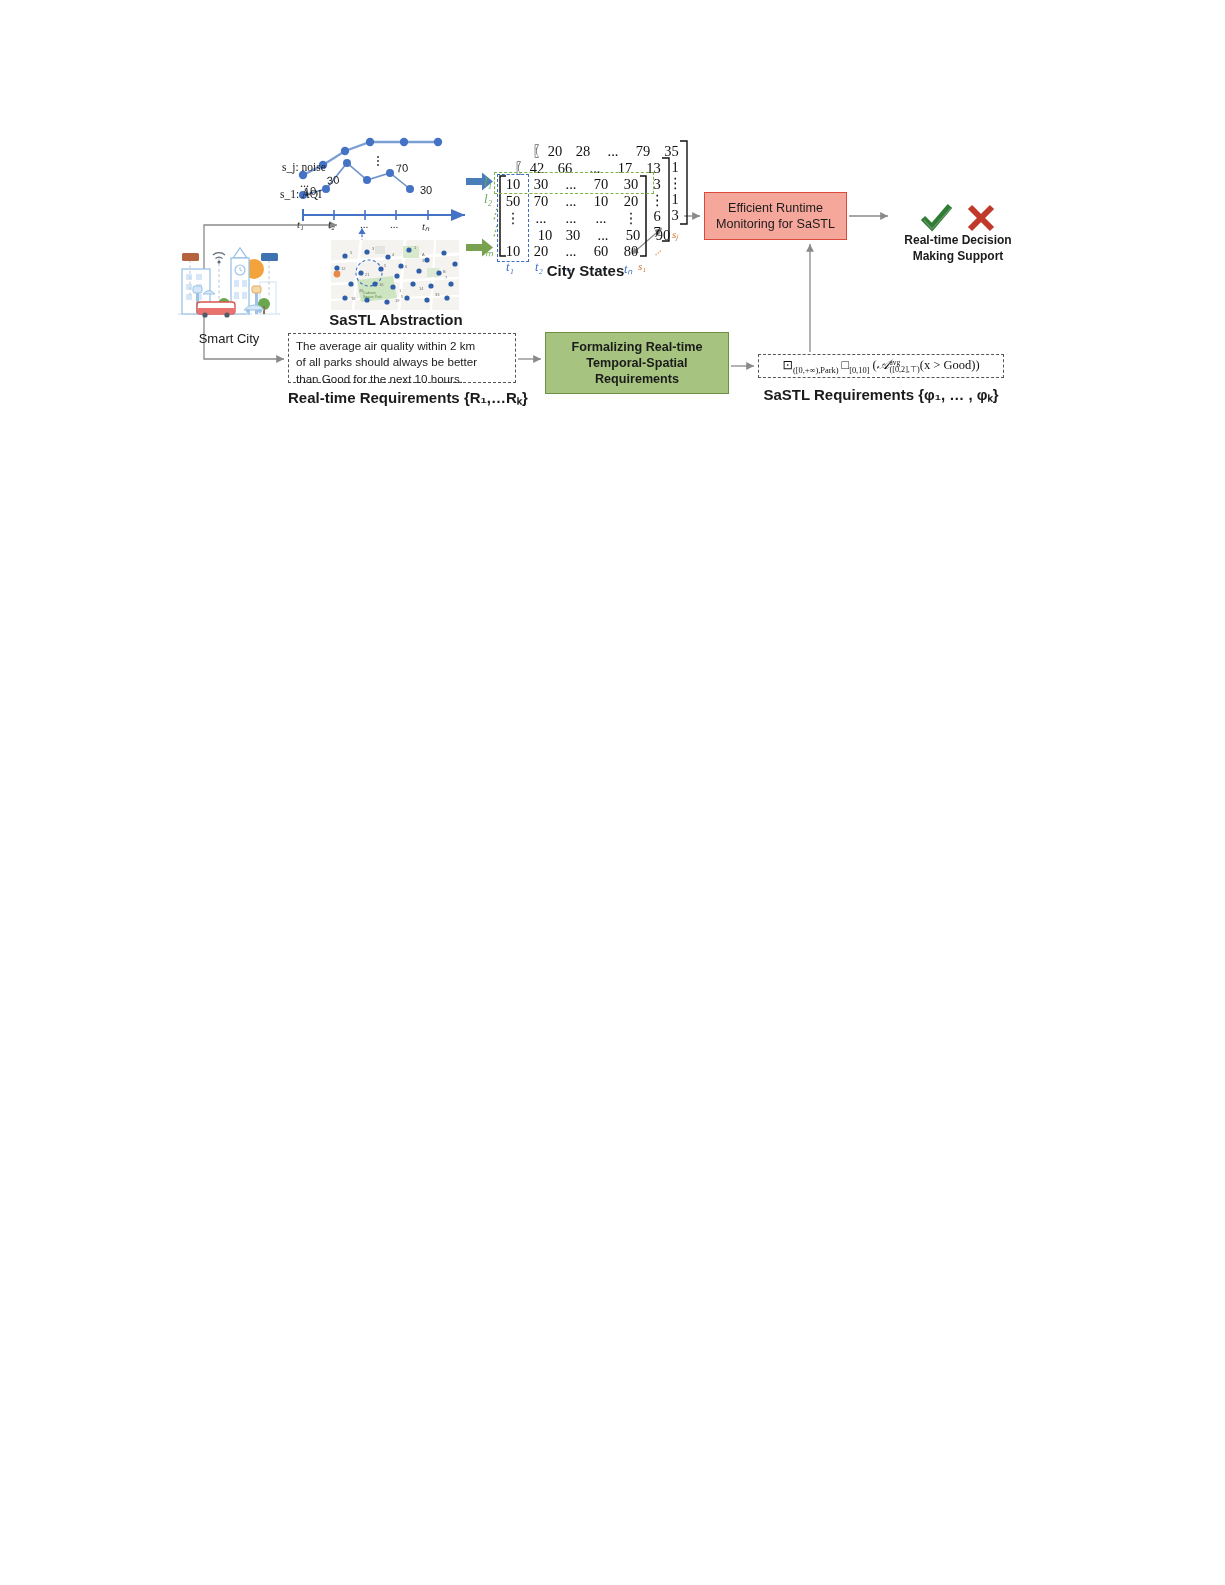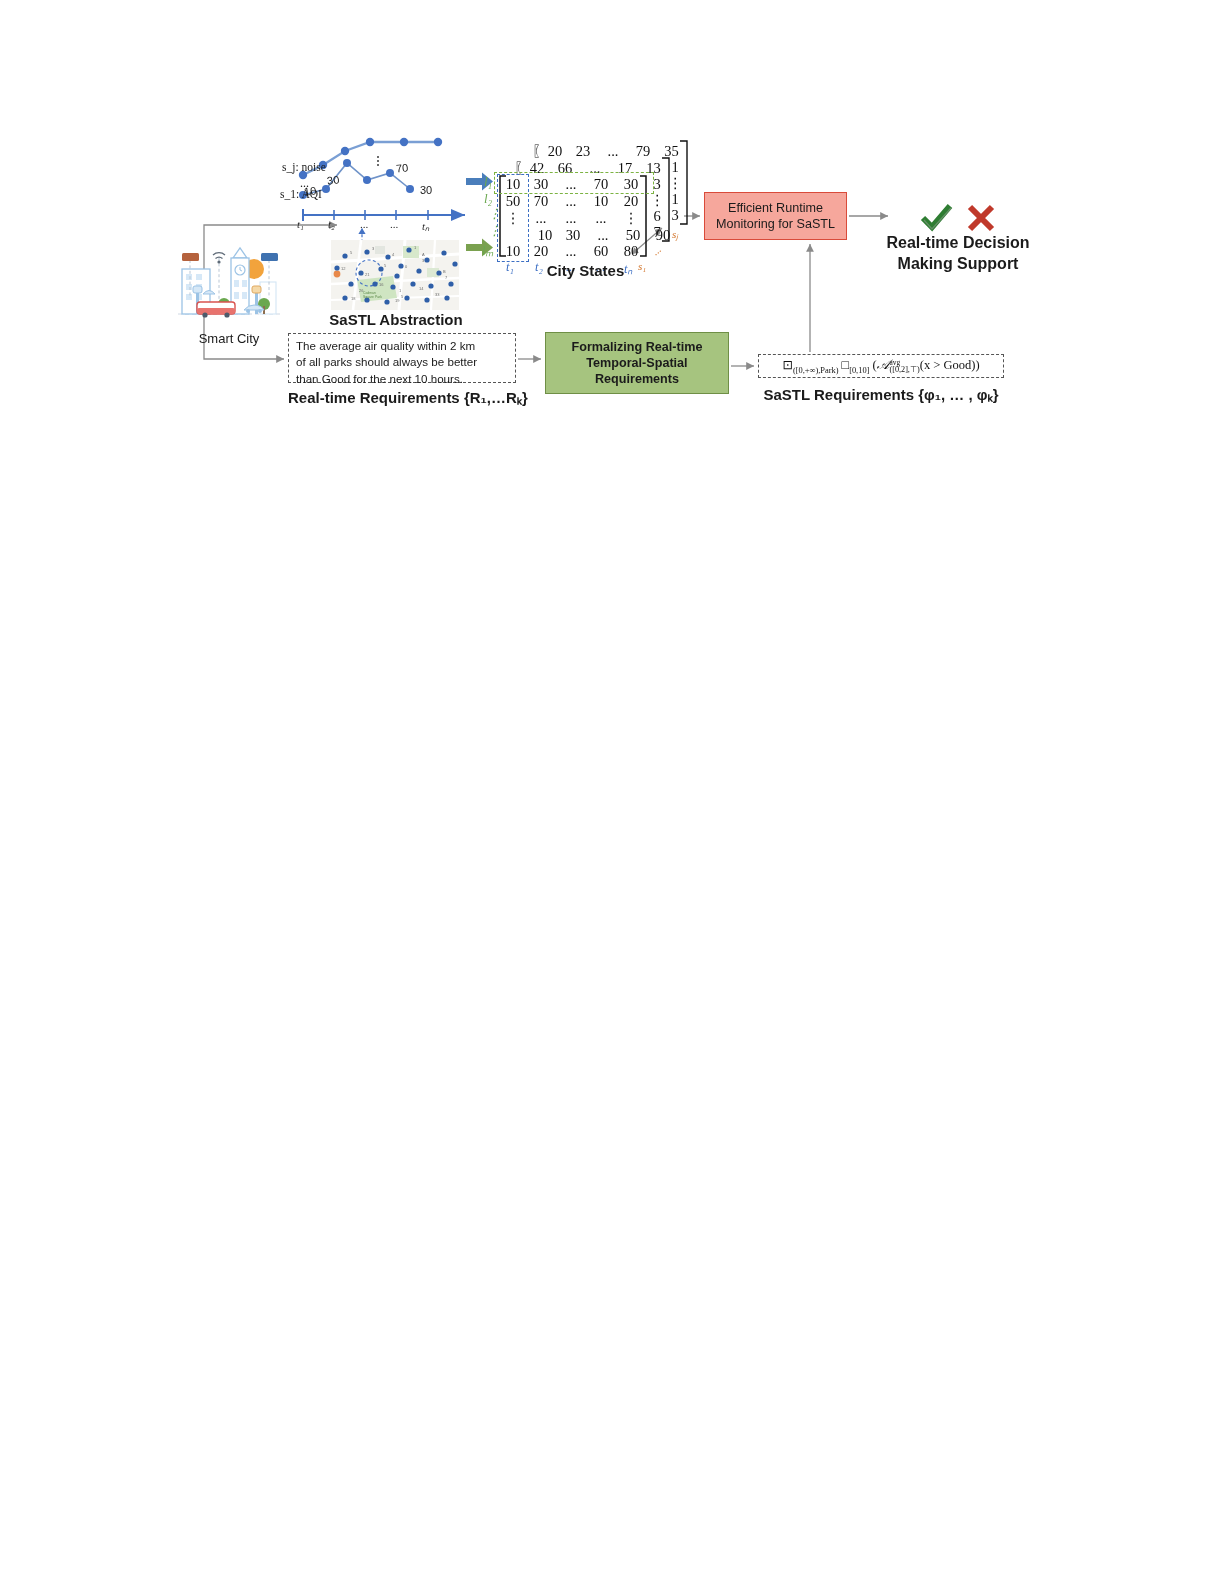--- a/index.html
+++ b/index.html
@@ -44,21 +44,21 @@
   .dashbox{position:absolute;box-sizing:border-box;border:1.3px dashed #555;background:#fff;}
   #reqbox{left:288px;top:333px;width:228px;height:50px;padding:4px 7px;font-size:11.6px;line-height:1.42;color:#1b1b1b;}
   #reqbox div{white-space:nowrap;}
   #req-cap{left:288px;top:387px;width:228px;}
 
   #sastlbox{left:758px;top:354px;width:246px;height:24px;display:flex;align-items:center;justify-content:center;}
   #sastl-cap{left:758px;top:384px;width:246px;}
 
   
   #decision{left:893px;top:203px;width:130px;height:30px;display:flex;align-items:center;justify-content:center;gap:12px;}
-  #decision-cap{left:880px;top:233px;width:156px;font-size:16px;font-weight:700;text-align:center;line-height:1.3;color:#1b1b1b;}
+  #decision-cap{left:880px;top:233px;width:156px;font-size:12px;font-weight:700;text-align:center;line-height:1.3;color:#1b1b1b;}
 
   
   .formula{font-family:"Liberation Serif",serif;font-size:12.5px;color:#111;white-space:nowrap;}
   .formula sub{font-size:8.4px;}
   .formula sup{font-size:7.6px;}
   .mit{font-style:italic;}
 
   
   #arrows{position:absolute;left:0;top:0;width:1225px;height:440px;pointer-events:none;}
 </style>
@@ -298,21 +298,21 @@
       </g>
       <text x="32" y="54" font-family="Liberation Sans, sans-serif" font-size="3.4" fill="#5d8a4a">Cadman</text>
       <text x="32" y="58" font-family="Liberation Sans, sans-serif" font-size="3.4" fill="#5d8a4a">Square Park</text>
     </svg>
   </div>
   <div class="abs caption" id="map-cap">SaSTL Abstraction</div>
 
   <div class="abs" id="matrix-wrap">
 
     <div class="mtxrow" style="left:46px;top:0px;">
-      <span class="mcell" style="width:10px">〖</span><span class="mcell" style="width:26px">20</span><span class="mcell" style="width:30px">23</span><span class="mcell" style="width:30px">...</span><span class="mcell" style="width:30px">79</span><span class="mcell" style="width:27px">35</span>
+      <span class="mcell" style="width:10px">〖</span><span class="mcell" style="width:26px">20</span><span class="mcell" style="width:30px">28</span><span class="mcell" style="width:30px">...</span><span class="mcell" style="width:30px">79</span><span class="mcell" style="width:27px">35</span>
     </div>
 
     <svg class="abs" style="left:193px;top:-2px;" width="10" height="86">
       <path d="M1,1 L8,1 L8,84 L1,84" fill="none" stroke="#111" stroke-width="1.4"></path>
     </svg>
 
     <div class="abs" style="left:182px;top:17px;font-family:'Liberation Serif',serif;font-size:14.5px;line-height:16px;text-align:center;width:14px;">
       <div>1</div>
       <div>⋮</div>
       <div>1</div>

